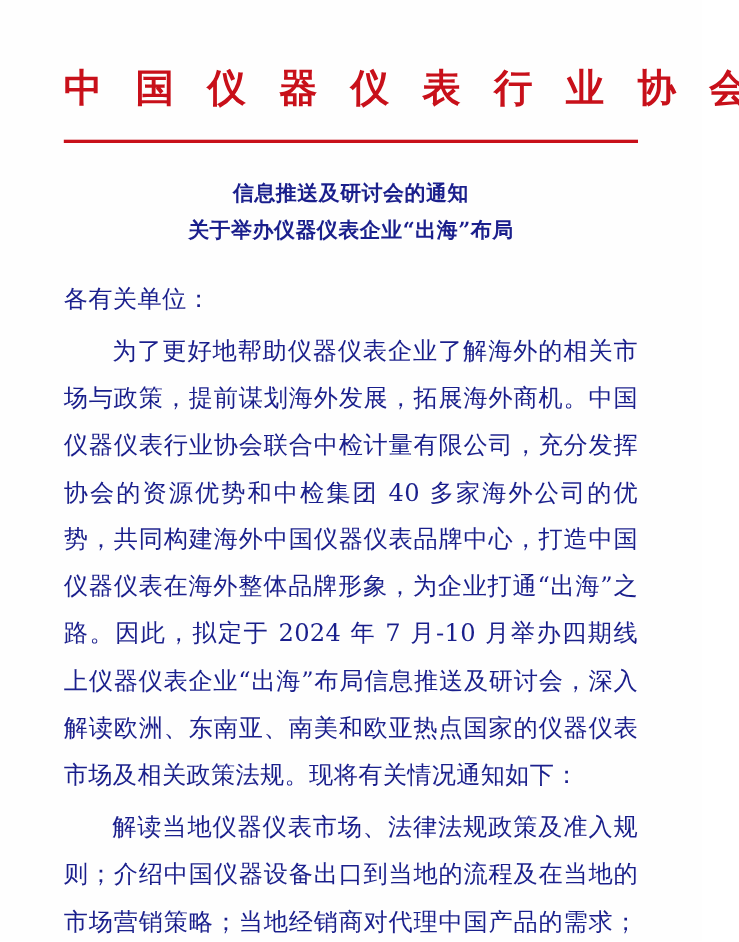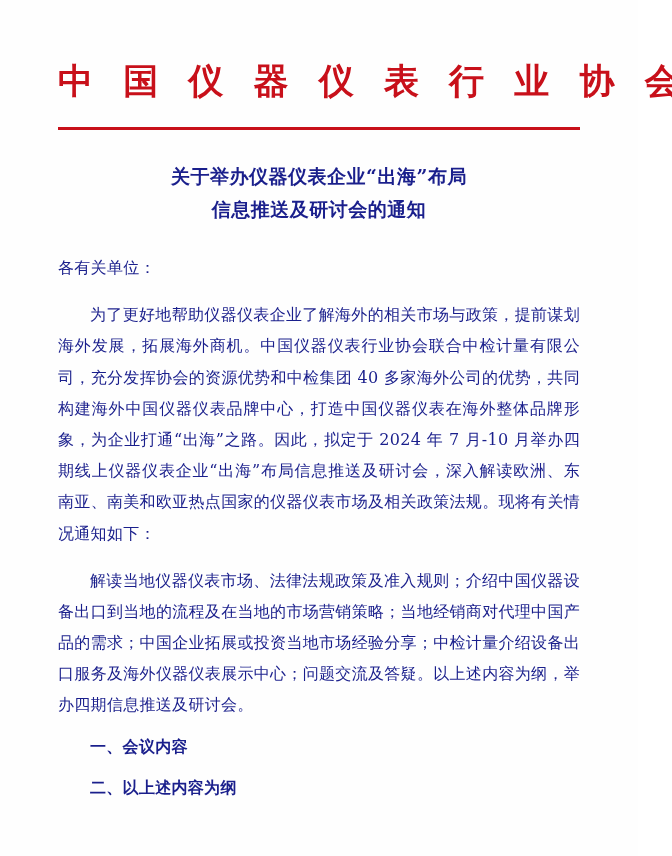--- a/index.html
+++ b/index.html
@@ -42,53 +42,53 @@
     text-align: center;
     color: #1a1f8c;
     font-weight: bold;
     font-size: 19px;
     line-height: 1.75;
     margin-top: 30px;
     letter-spacing: 0.5px;
   }
   .body-text {
     color: #1a1f8c;
-    font-size: 16px;
+    font-size: 22px;
     line-height: 1.95;
     letter-spacing: 0.3px;
     text-align: justify;
   }
   .salutation {
     margin-top: 26px;
   }
   .para {
     text-indent: 2em;
-    margin-top: 16px;
+    margin-top: 4px;
   }
   .section-heading {
     text-indent: 2em;
     font-weight: bold;
     margin-top: 10px;
   }
   .clip-last {
     margin-top: 2px;
   }
 </style>
 </head>
 <body>
 
 <div class="page">
 
   <div class="letterhead">中 国 仪 器 仪 表 行 业 协 会</div>
 
   <div class="rule"></div>
 
   <div class="doc-title">
+    <div>信息推送及研讨会的通知</div>
     <div>关于举办仪器仪表企业“出海”布局</div>
-    <div>信息推送及研讨会的通知</div>
   </div>
 
   <div class="body-text salutation">各有关单位：</div>
 
   <div class="body-text para">为了更好地帮助仪器仪表企业了解海外的相关市场与政策，提前谋划海外发展，拓展海外商机。中国仪器仪表行业协会联合中检计量有限公司，充分发挥协会的资源优势和中检集团 40 多家海外公司的优势，共同构建海外中国仪器仪表品牌中心，打造中国仪器仪表在海外整体品牌形象，为企业打通“出海”之路。因此，拟定于 2024 年 7 月-10 月举办四期线上仪器仪表企业“出海”布局信息推送及研讨会，深入解读欧洲、东南亚、南美和欧亚热点国家的仪器仪表市场及相关政策法规。现将有关情况通知如下：</div>
 
   <div class="body-text para">解读当地仪器仪表市场、法律法规政策及准入规则；介绍中国仪器设备出口到当地的流程及在当地的市场营销策略；当地经销商对代理中国产品的需求；中国企业拓展或投资当地市场经验分享；中检计量介绍设备出口服务及海外仪器仪表展示中心；问题交流及答疑。以上述内容为纲，举办四期信息推送及研讨会。</div>
 
   <div class="body-text section-heading">一、会议内容</div>
 

